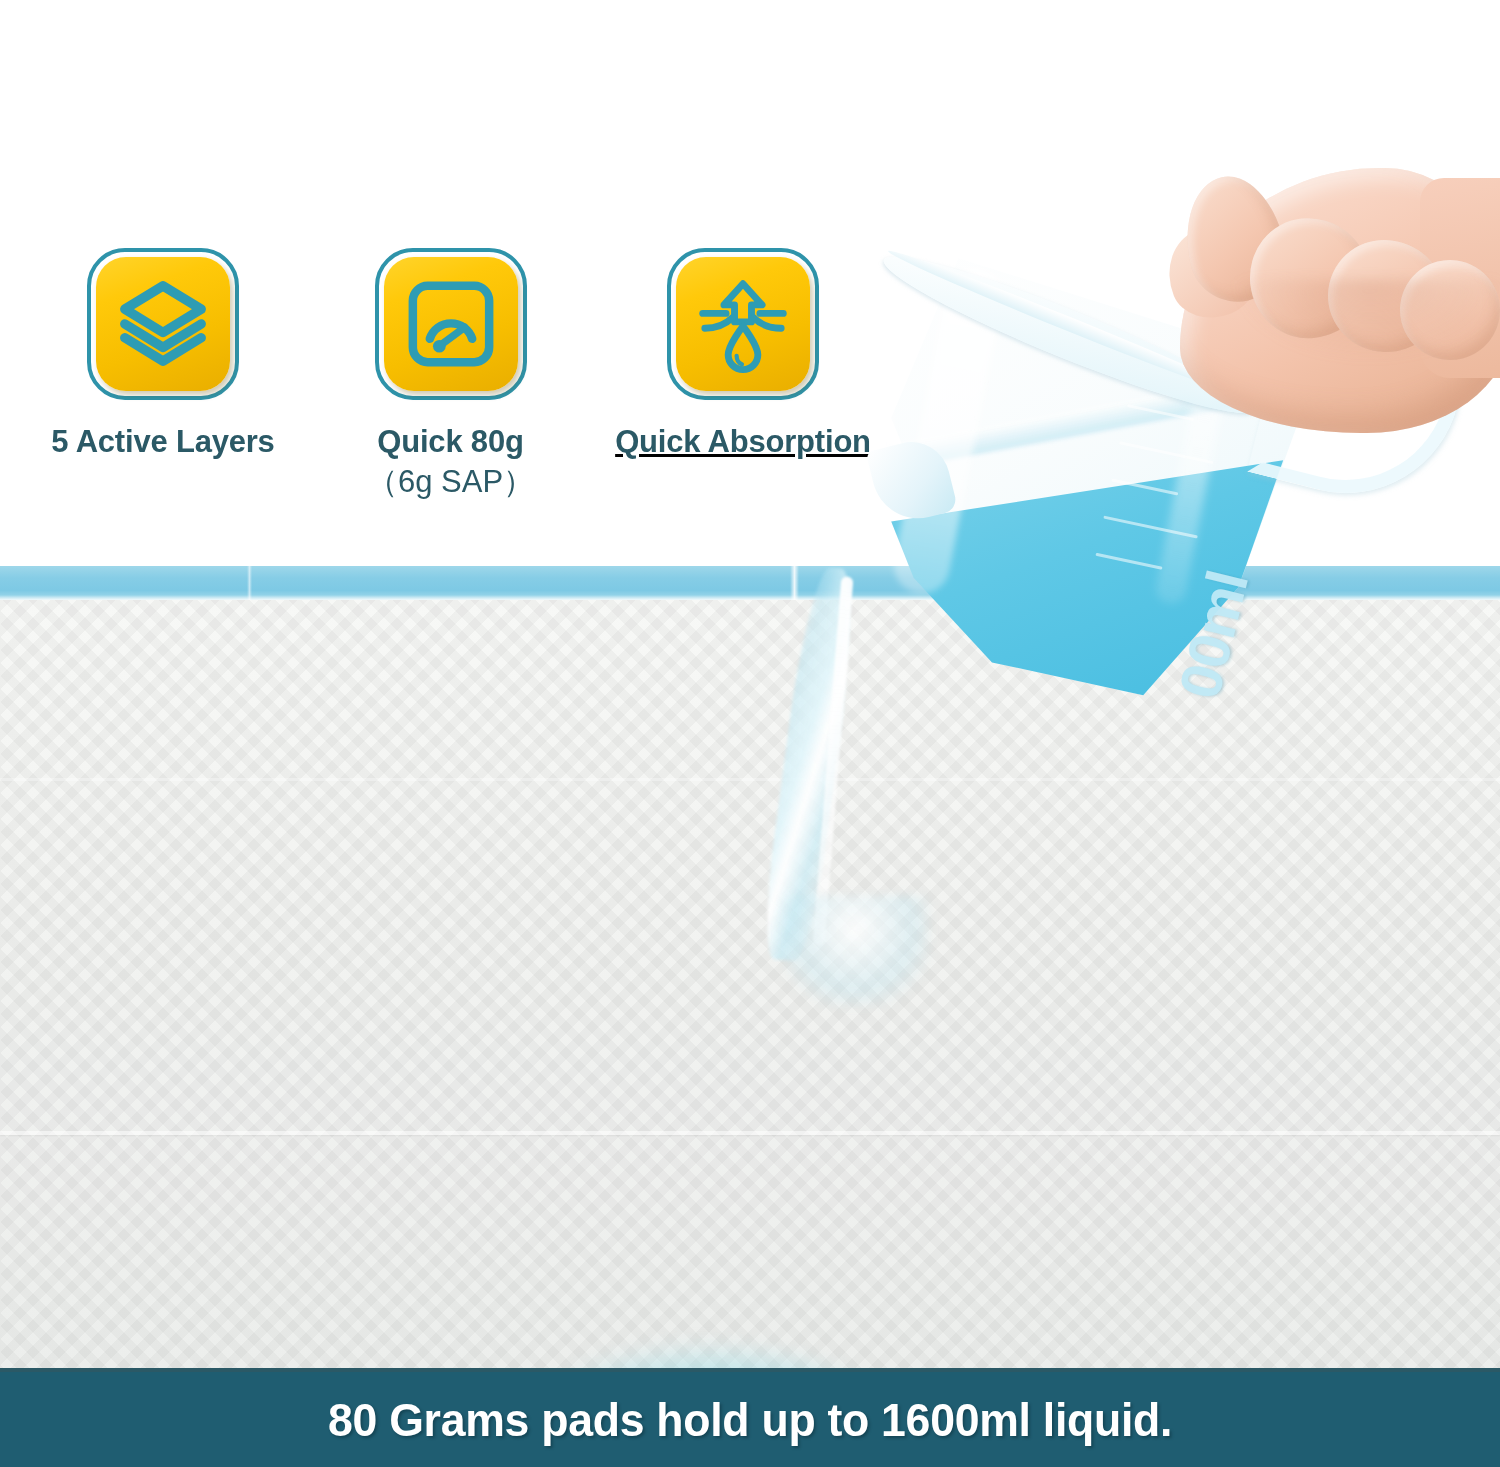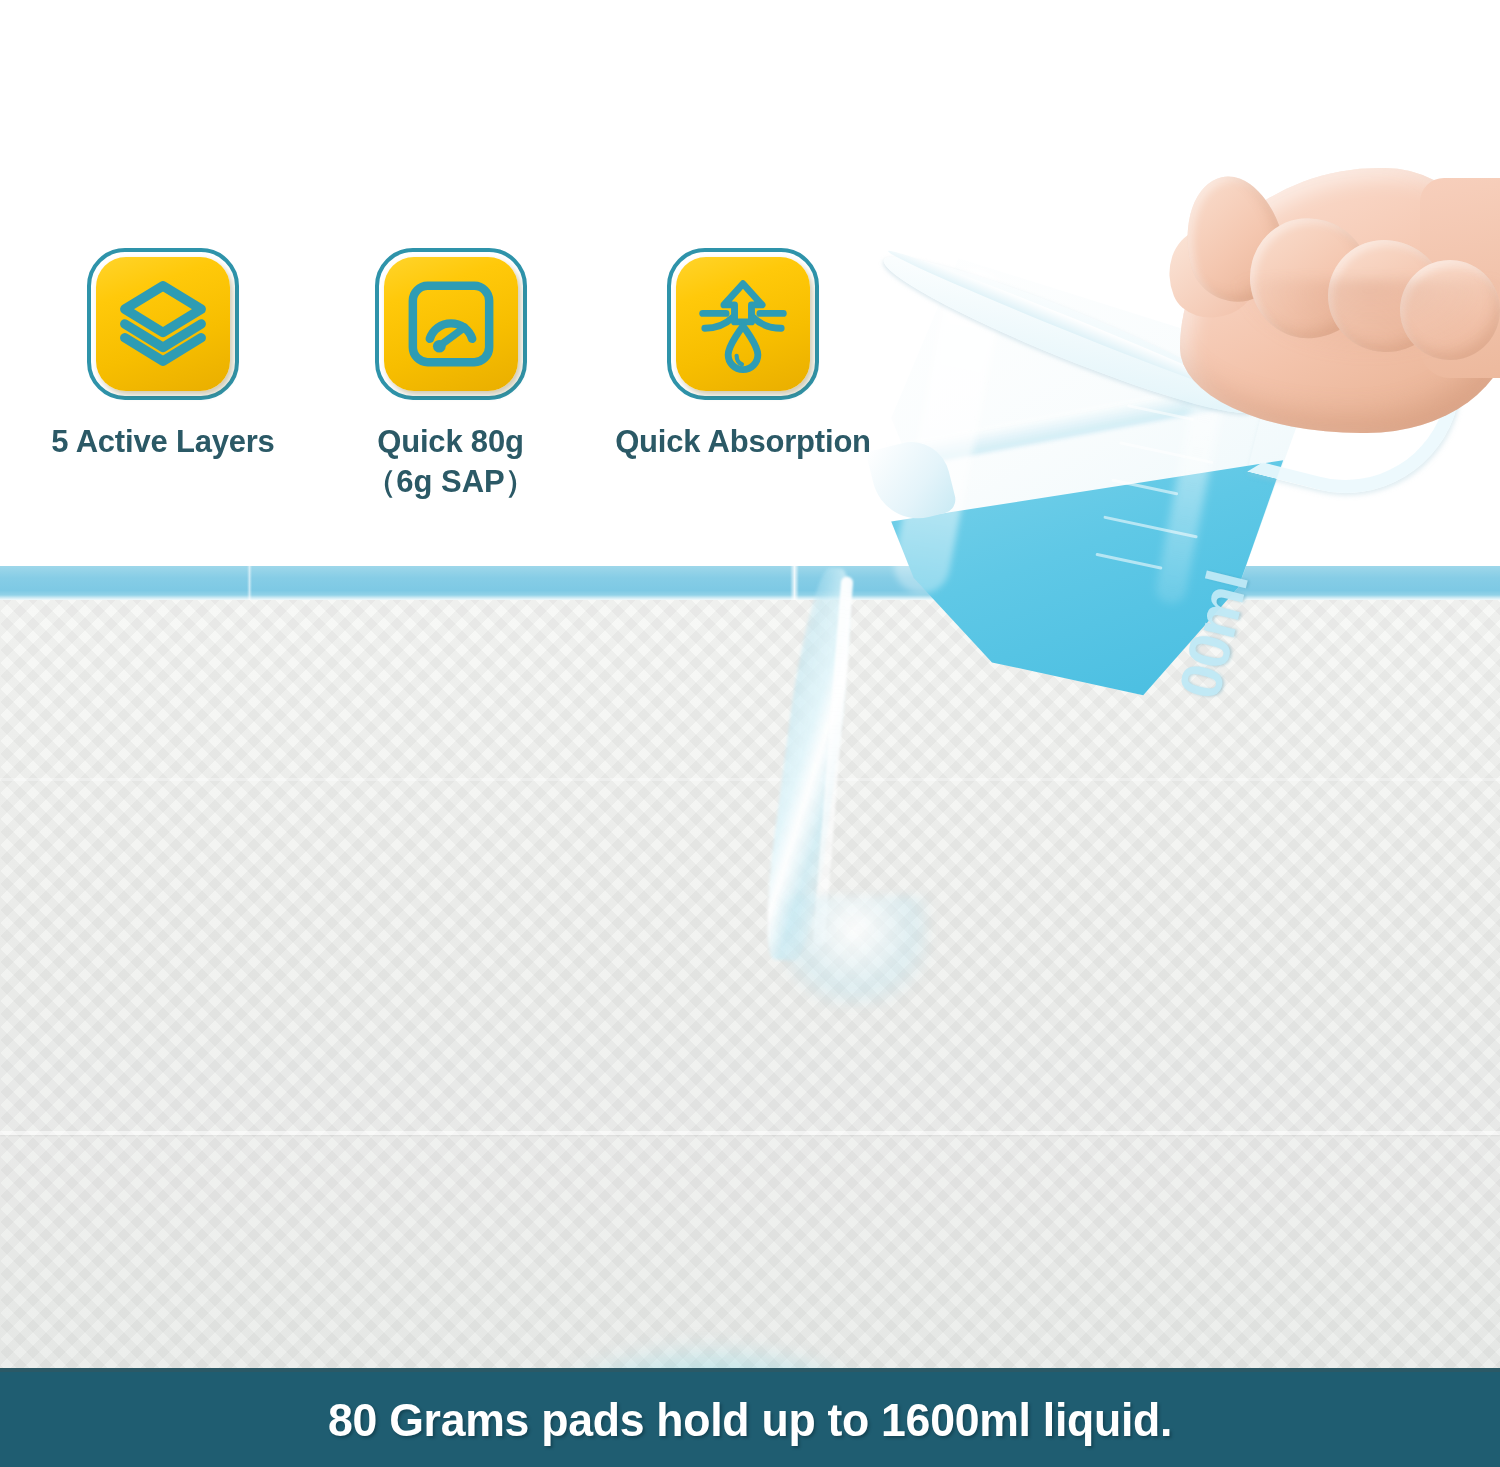--- a/index.html
+++ b/index.html
@@ -44,21 +44,21 @@
     position:absolute; left:0; top:180px; width:1500px; height:386px;
     background:#ffffff;
   }
   .features {
     position:absolute; left:18px; top:68px;
     display:flex; align-items:flex-start;
   }
   .feature { width:295px; display:flex; flex-direction:column; align-items:center; }
   .feature.f1 { width:290px; }
   .feature.f2 { width:285px; }
-  .feature.f3 { width:300px; }
+  .feature.f3 { width:300px;text-decoration:underline; }
 
   .icon-outer {
     position:relative; width:152px; height:152px;
     border:4px solid #2e93aa;
     border-radius:38px;
     display:flex; align-items:center; justify-content:center;
     background:#ffffff;
   }
   .icon-tile {
     position:absolute; left:5px; top:5px;
@@ -76,21 +76,21 @@
     font-size:31px;
     font-weight:bold;
     line-height:1.30;
     text-align:center;
     letter-spacing:-0.2px;
     white-space:nowrap;
   }
   .feature-sub {
     color:#2b5966;
     font-size:31px;
-    font-weight:bold;
+    font-weight:normal;
     text-align:center;
     line-height:1.30;
     white-space:nowrap;
   }
 
   
   .pad-area {
     position:absolute; left:0; top:566px; width:1500px; height:806px;
     background:#f3f4f2;
     overflow:hidden;

